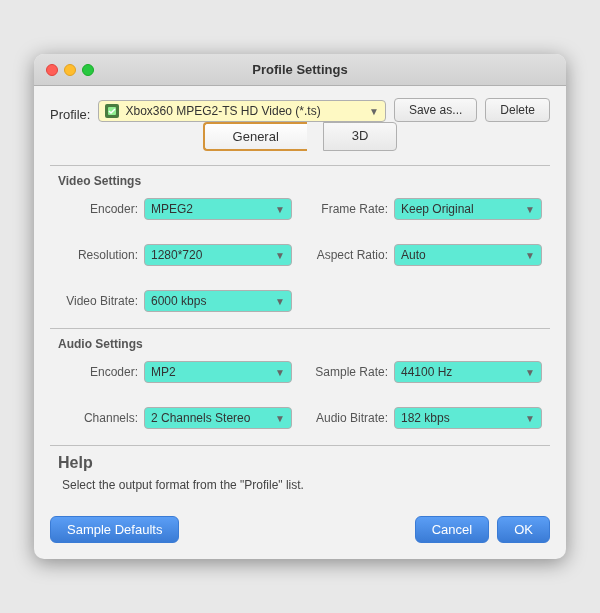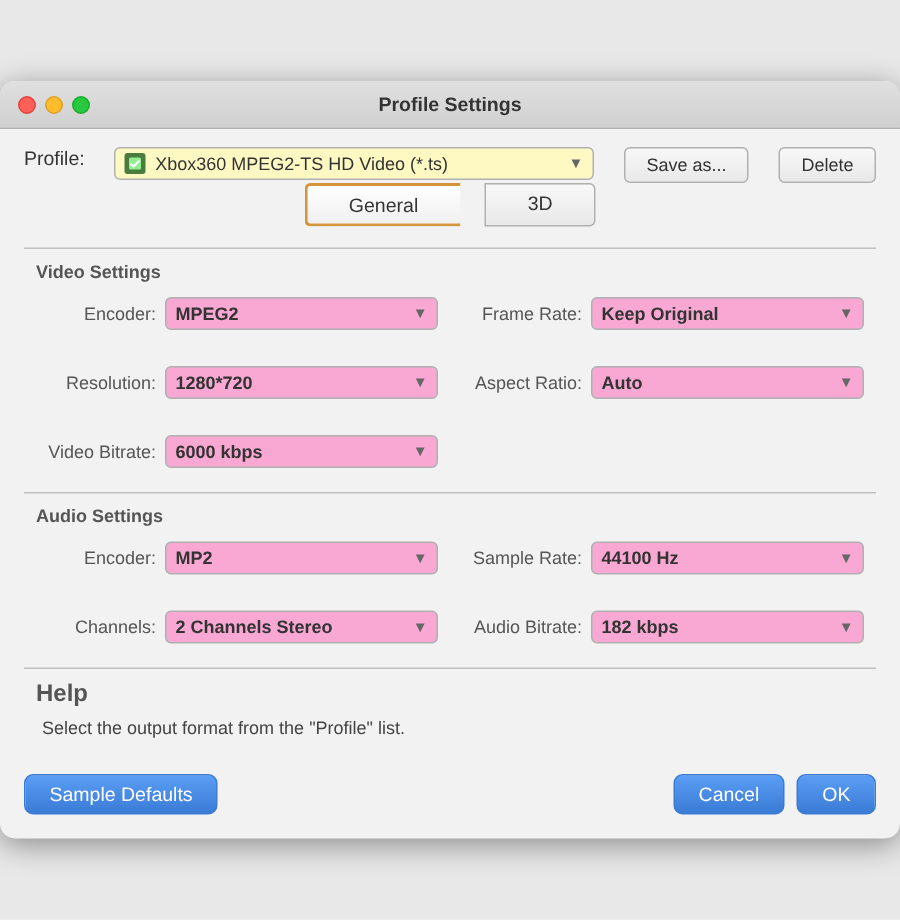--- a/index.html
+++ b/index.html
@@ -8,21 +8,21 @@
       font-family: -apple-system, BlinkMacSystemFont, "Helvetica Neue", Arial, sans-serif;
       font-size: 13px;
       background: #e8e8e8;
       display: flex;
       justify-content: center;
       align-items: center;
       min-height: 100vh;
     }
 
     .window {
-      width: 600px;
+      width: 532px;
       background: #f2f2f2;
       border-radius: 10px;
       box-shadow: 0 4px 20px rgba(0,0,0,0.4);
       overflow: hidden;
     }
 
     
     .title-bar {
       background: linear-gradient(to bottom, #e0e0e0, #d0d0d0);
       padding: 8px 12px;
@@ -56,22 +56,22 @@
     }
 
     
     .content {
       padding: 12px 16px 16px;
     }
 
     
     .profile-row {
       display: flex;
-      align-items: flex-start;
-      gap: 20px;
+      align-items: flex-end;
+      gap: 8px;
     }
 
     .profile-label {
       color: #333;
       white-space: nowrap;
     }
 
     .profile-select {
       flex: 1;
       display: flex;
@@ -189,26 +189,25 @@
       white-space: nowrap;
       min-width: 80px;
       font-size: 12px;
     }
 
     .form-select {
       display: flex;
       align-items: center;
       border: 1px solid #b0b0b0;
       border-radius: 4px;
-      background: #f9a8d4;
+      background: #5eead4;
       padding: 3px 6px;
       cursor: pointer;
       min-width: 120px;
       flex: 1;
-      font-weight: bold;
     }
 
     .form-select-text {
       flex: 1;
       font-size: 12px;
       color: #333;
     }
 
     
     .help-section {

